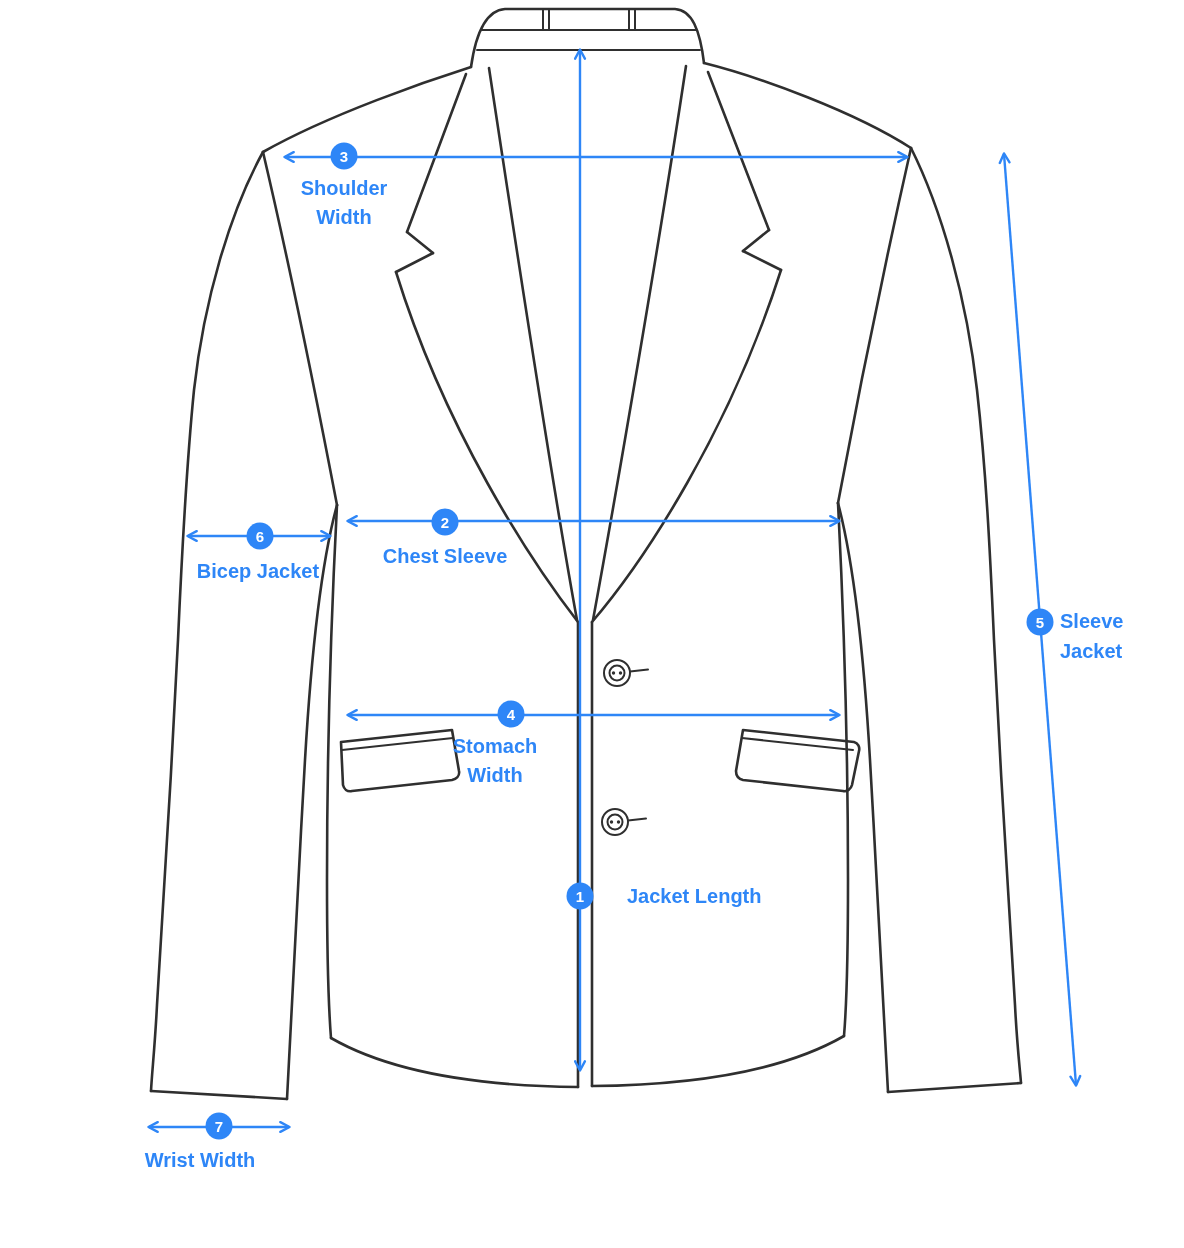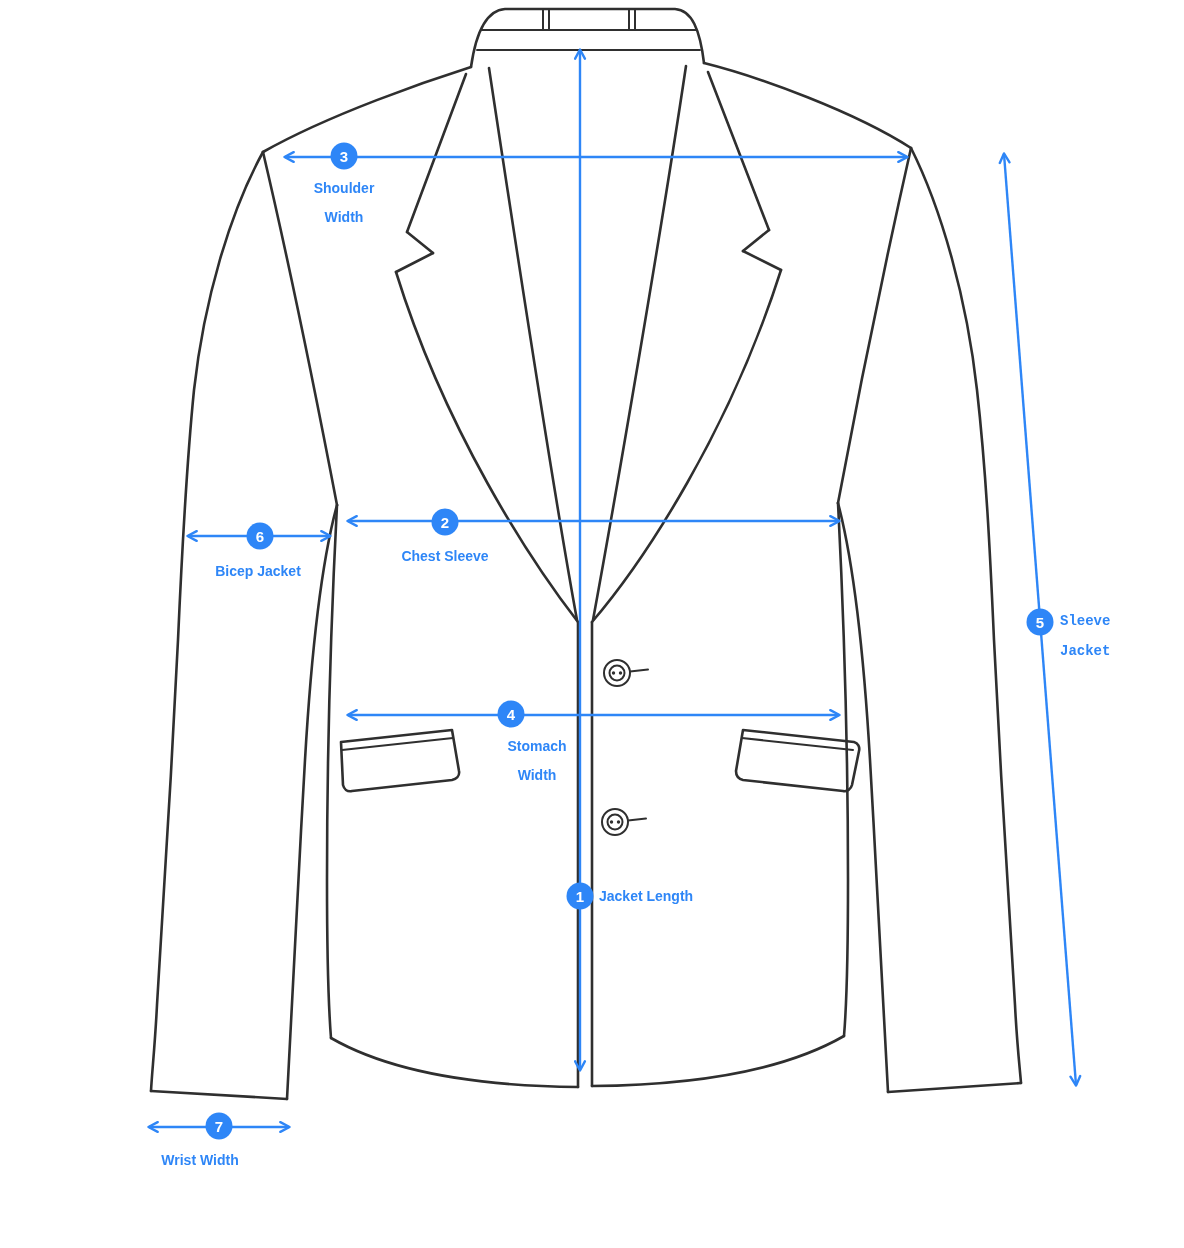--- a/index.html
+++ b/index.html
@@ -60,33 +60,34 @@
     font-size: 15px;
     font-weight: 700;
     display: flex;
     align-items: center;
     justify-content: center;
     transform: translate(-50%, -50%);
   }
   .label {
     position: absolute;
     color: var(--accent, #2e86f7);
-    font-size: 14px;
+    font-size: 20px;
     font-weight: 700;
     line-height: 29px;
     white-space: nowrap;
   }
   .label.center {
     transform: translateX(-50%);
     text-align: center;
   }
   .label.vcenter {
     transform: translateY(-50%);
-  }
-  .label.lh30 { line-height: 30px; font-family: Liberation Mono, monospace; }
+    margin-left: 28px;
+  }
+  .label.lh30 { line-height: 30px; }
 </style>
 </head>
 <body>
 
 <div class="canvas">
 
   <svg width="1184" height="1248" viewBox="0 0 1184 1248">
     <defs>
       <marker id="ah" viewBox="0 0 12 12" refX="10" refY="6" markerWidth="13" markerHeight="13" orient="auto-start-reverse" markerUnits="userSpaceOnUse">
         <path class="arrow-head" d="M2,1.5 L10.5,6 L2,10.5"></path>
@@ -181,21 +182,21 @@
 
   <div class="label center" style="left:445px; top:542px;">
     <div>Chest Sleeve</div>
   </div>
 
   <div class="label center" style="left:344px; top:174px;">
     <div>Shoulder</div>
     <div>Width</div>
   </div>
 
-  <div class="label center" style="left:537px; top:732px;">
+  <div class="label center" style="left:495px; top:732px;">
     <div>Stomach</div>
     <div>Width</div>
   </div>
 
   <div class="label lh30" style="left:1060px; top:606px;">
     <div>Sleeve</div>
     <div>Jacket</div>
   </div>
 
   <div class="label center" style="left:258px; top:557px;">

